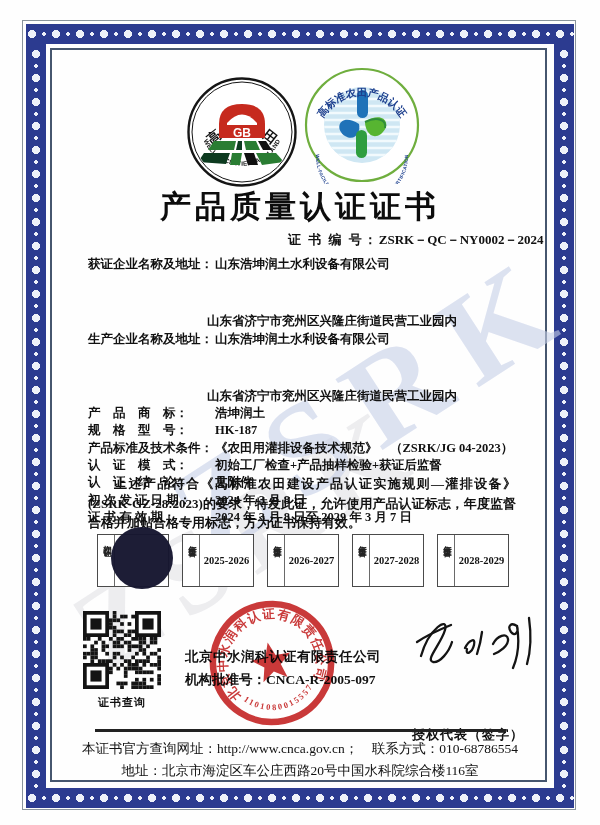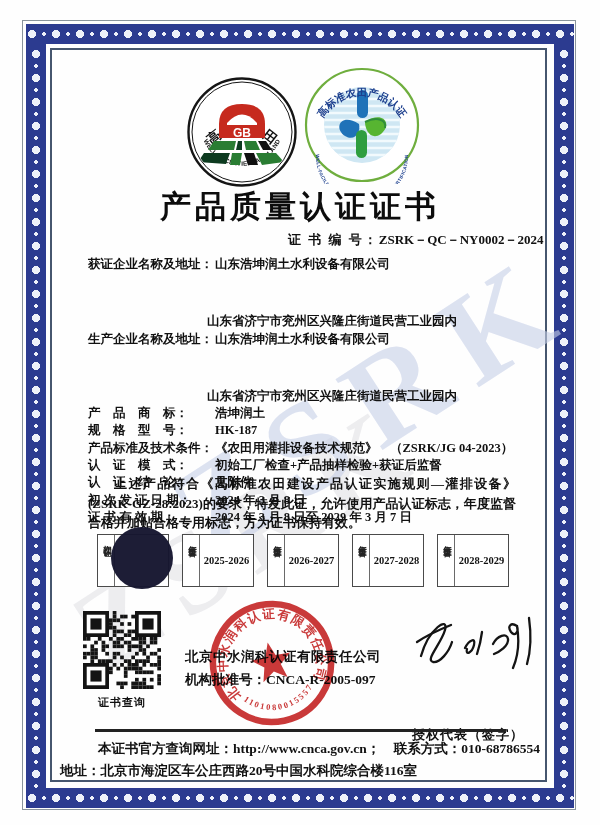--- a/index.html
+++ b/index.html
@@ -70,24 +70,24 @@
   .approval{position:absolute;left:185px;top:671px;font-size:13.5px;font-weight:600;
         z-index:4;}
   .stamp{position:absolute;left:207px;top:598px;z-index:6;mix-blend-mode:multiply;
         opacity:.92;}
   .signature{position:absolute;left:405px;top:606px;z-index:4;}
   .sign-caption{position:absolute;left:412px;top:682px;font-size:13px;font-weight:600;
         letter-spacing:1px;z-index:3;margin-top:44px;}
   
   .divider{position:absolute;left:95px;top:729px;width:411px;height:2.5px;
         background:#222;z-index:3;}
-  .foot1{position:absolute;left:60px;top:740px;width:480px;text-align:right;
-        font-size:13.5px;font-weight:700;z-index:3;}
-  .foot2{position:absolute;left:60px;top:762px;width:480px;
-        font-size:13.5px;font-weight:700;z-index:3;}
+  .foot1{position:absolute;left:60px;top:740px;width:480px;text-align:center;
+        font-size:13.5px;font-weight:400;z-index:3;}
+  .foot2{position:absolute;left:60px;top:762px;width:480px;text-align:center;
+        font-size:13.5px;font-weight:400;z-index:3;}
 </style>
 </head>
 <body>
 
 <div class="page">
 
   <div class="outer-line"></div>
   <div class="band band-left"></div>
   <div class="band band-right"></div>
   <div class="band band-top"></div>

